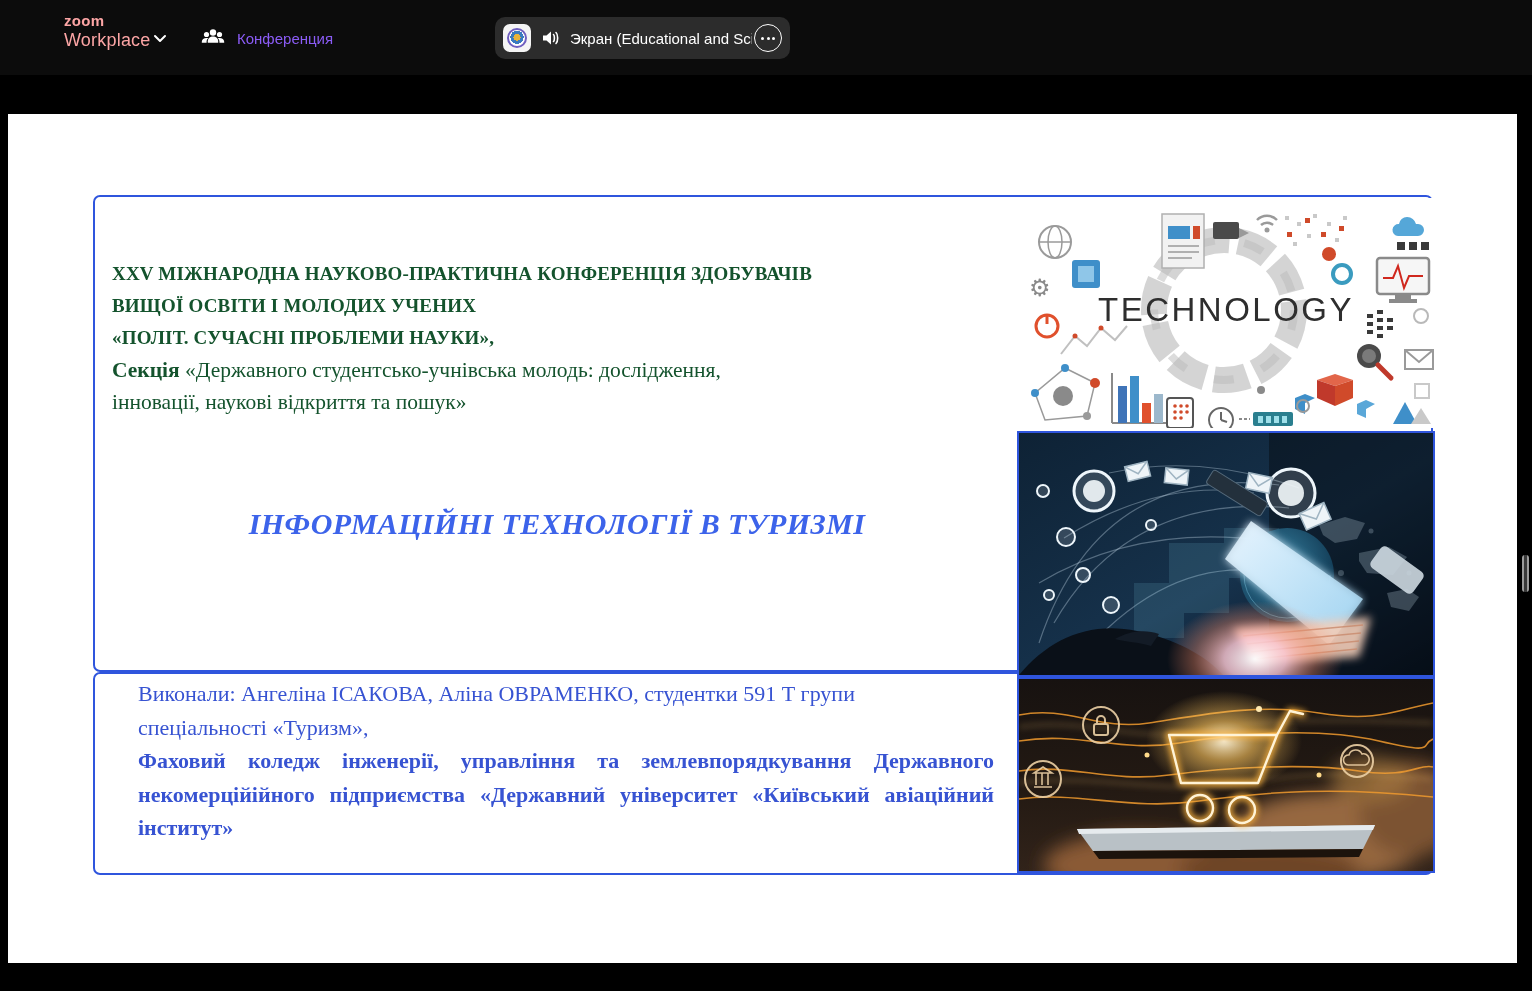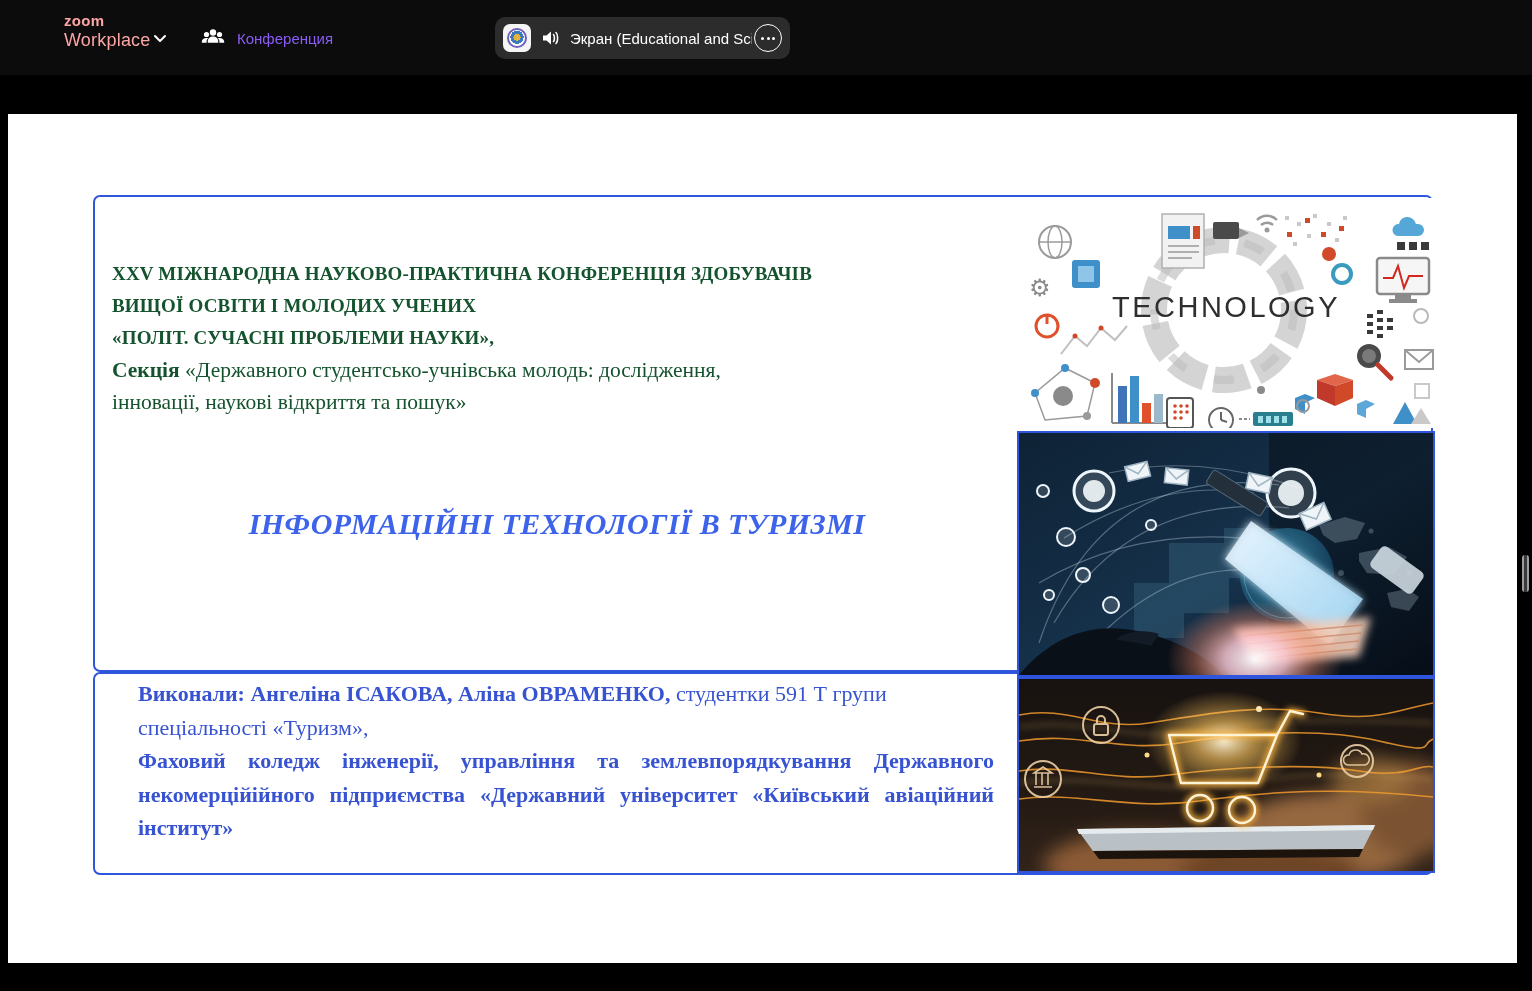--- a/index.html
+++ b/index.html
@@ -38,31 +38,31 @@
   .hdr .b{font-weight:700;font-size:19px;line-height:32px;letter-spacing:.2px;}
   .hdr .r{font-size:21.5px;line-height:32px;}
   .hdr .r b{font-weight:700;}
 
   .mtitle{position:absolute;left:104px;top:393px;width:890px;text-align:center;
           font-family:Liberation Serif, serif;font-weight:700;font-style:italic;
           font-size:30px;color:#3c63ea;letter-spacing:.4px;}
 
   .credits{position:absolute;left:130px;top:563px;width:856px;
            font-family:"Liberation Serif",serif;font-size:22px;line-height:33.5px;color:#3753d2;}
-  .credits .b{font-weight:700;}
+  .credits .b{font-weight:400;}
   .credits .just{text-align:justify;font-weight:700;}
 
   
   .img{position:absolute;left:1009px;width:418px;overflow:hidden;}
   .tech{top:84px;height:230px;background:#fff;}
   .lap{top:317px;height:246px;border:2px solid #2f55dd;box-sizing:border-box;}
   .cart{top:563px;height:196px;border:2px solid #2f55dd;box-sizing:border-box;}
   .img svg{display:block;}
   .techlabel{position:absolute;left:0;top:93px;width:418px;text-align:center;
-             font-family:"Liberation Sans",sans-serif;font-size:29px;font-weight:400;
+             font-family:"Liberation Sans",sans-serif;font-size:33px;font-weight:400;
              letter-spacing:2.5px;color:#2e2e2e;}
 
   .scrollthumb{position:absolute;right:3px;top:555px;width:7px;height:37px;border-radius:3px;
                background:linear-gradient(90deg,#9c9c9c 0 2px,#3a3a3a 2px 5px,#9c9c9c 5px 7px);cursor:grab;}
 </style>
 </head>
 <body>
 
 <div>
 

